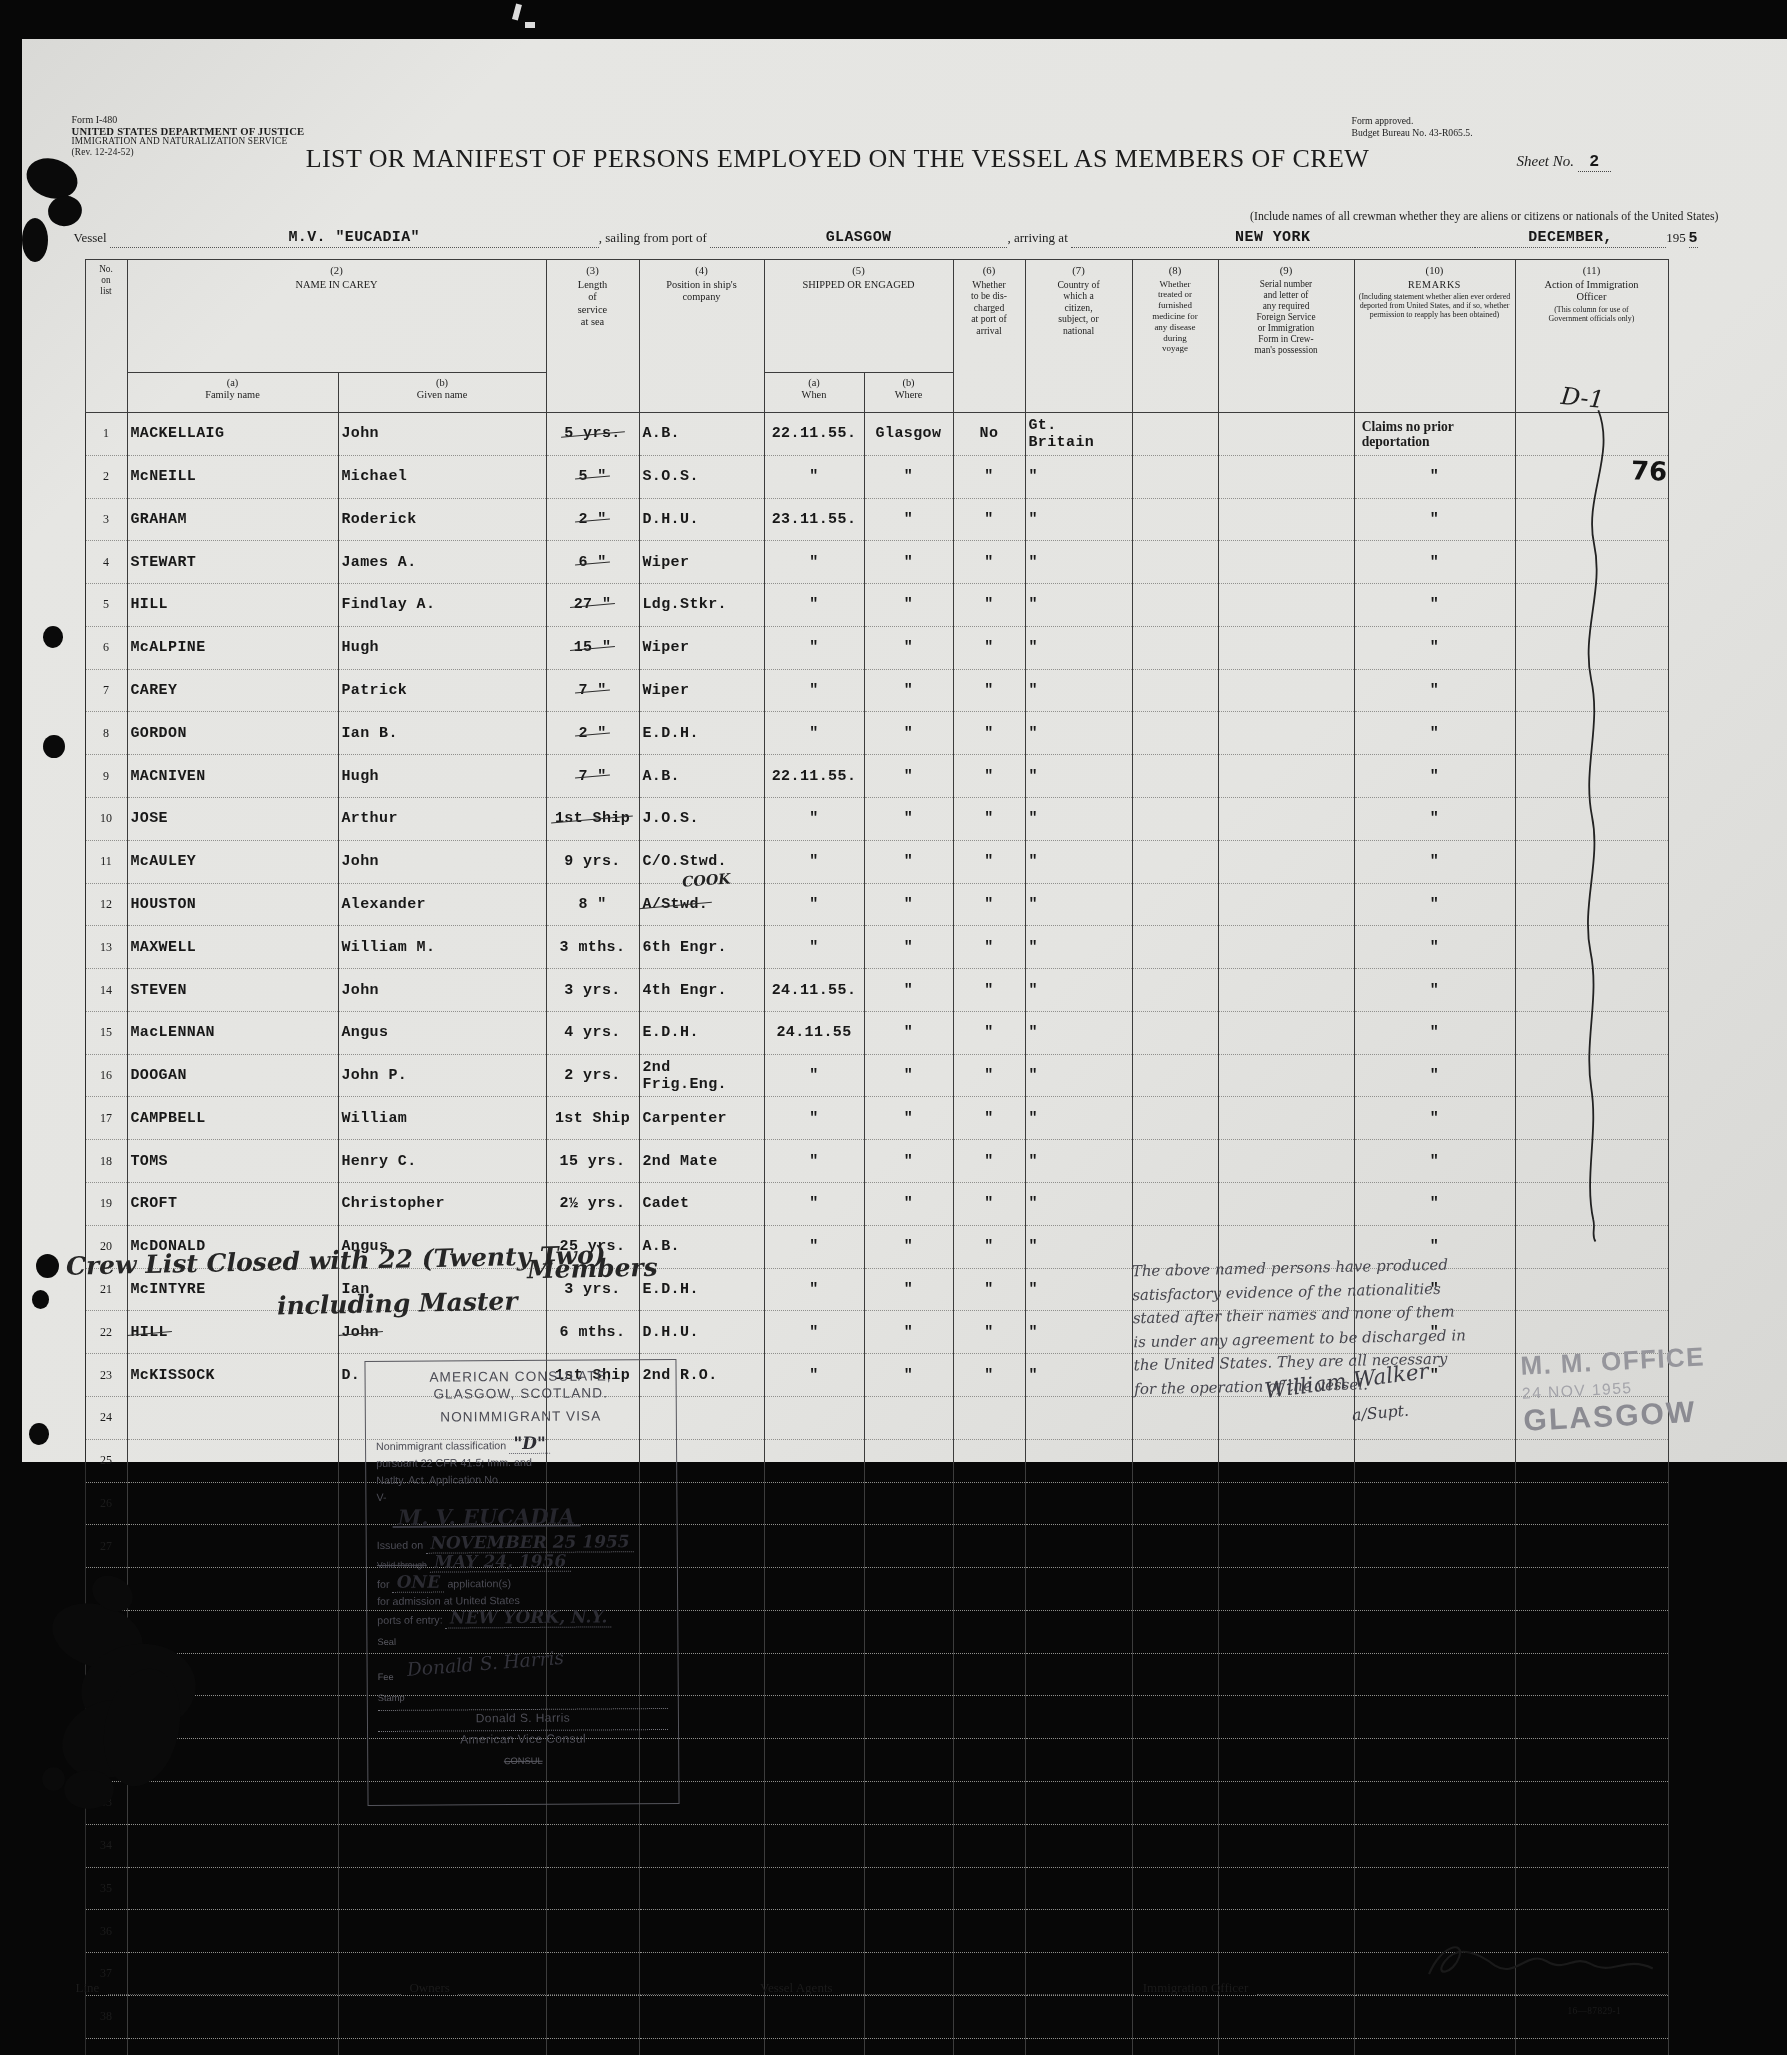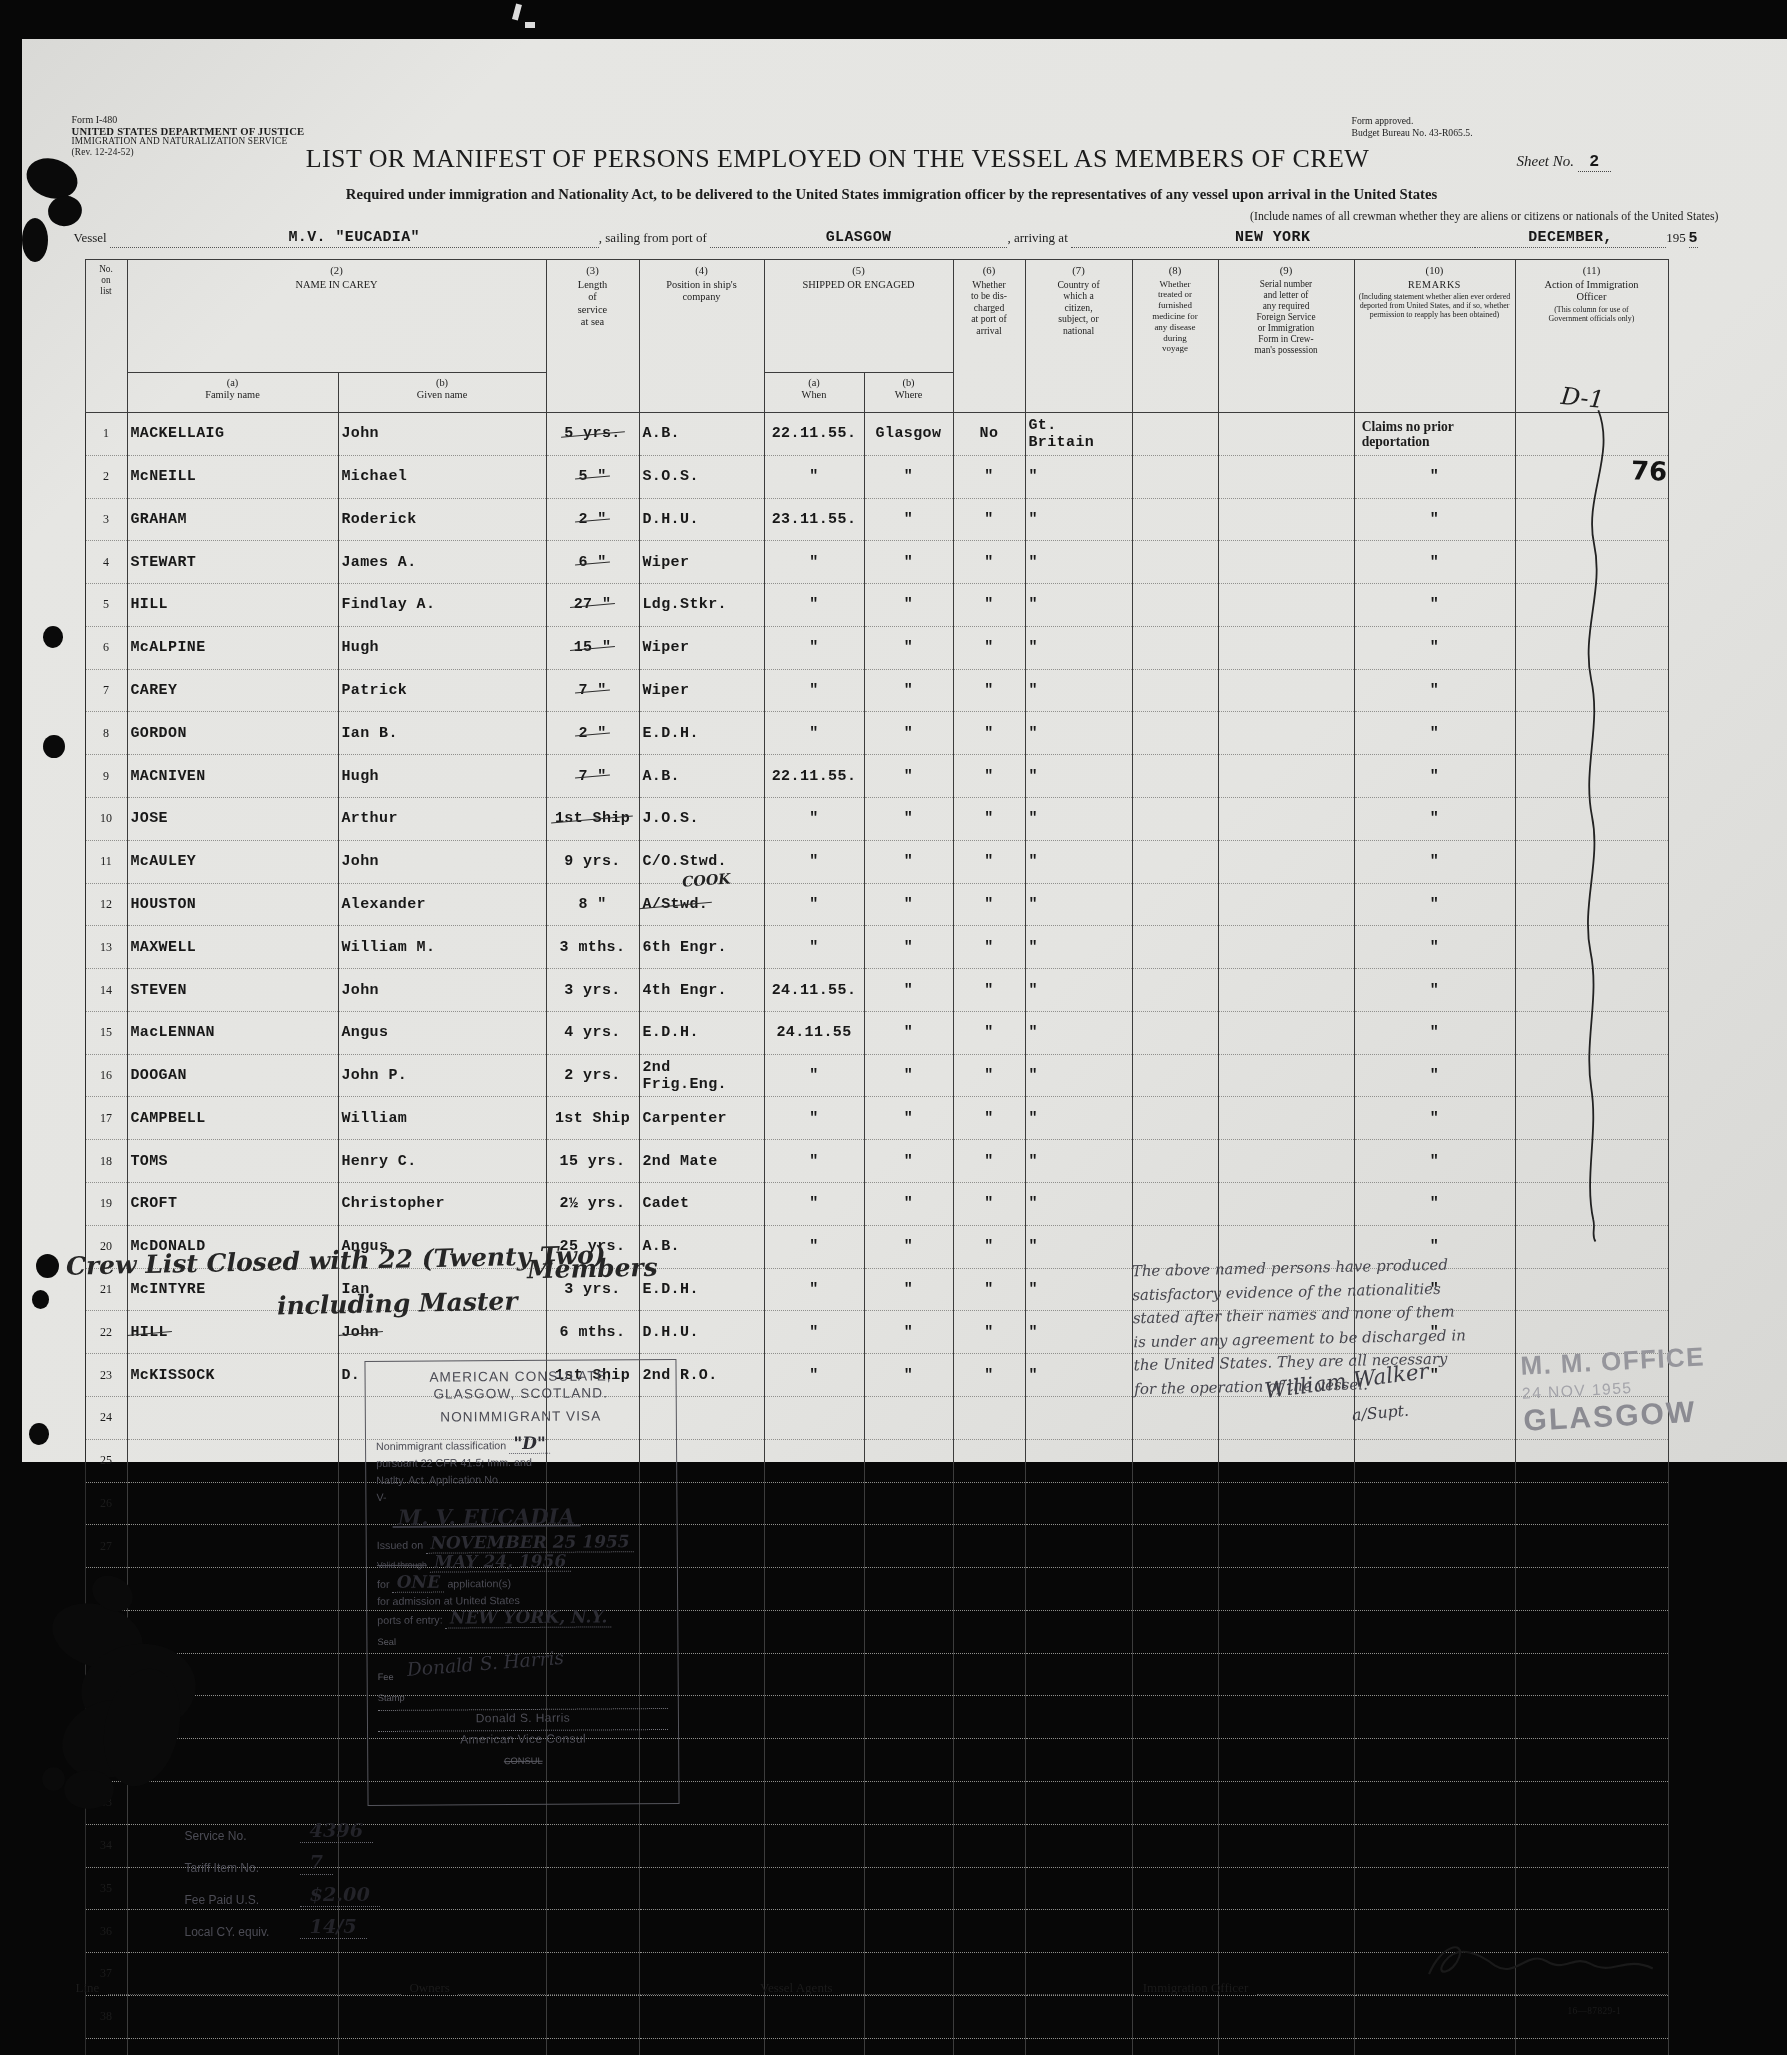--- a/index.html
+++ b/index.html
@@ -128,21 +128,20 @@
     <div>Budget Bureau No. 43-R065.5.</div>
   </div>
 
   <div class="abs main-title">LIST OR MANIFEST OF PERSONS EMPLOYED ON THE VESSEL AS MEMBERS OF CREW</div>
 
   <div class="abs sheet">
     <span>Sheet No.</span>
     <span class="t">2</span>
   </div>
 
-  <div class="abs req-line">Required under immigration and Nationality Act, to be delivered to the United States immigration officer by the representatives of any vessel upon arrival in the United States</div>
   <div class="abs include-line">(Include names of all crewman whether they are aliens or citizens or nationals of the United States)</div>
 
   <div class="abs vessel-line">
     <span class="lbl">Vessel</span>
     <span class="vfill t" style="flex:2.3">M.V. "EUCADIA"</span>
     <span class="lbl">, sailing from port of</span>
     <span class="vfill t" style="flex:1.4">GLASGOW</span>
     <span class="lbl">, arriving at</span>
     <span class="vfill t" style="flex:1.9">NEW YORK</span>
     <span class="vfill t" style="flex:.9">DECEMBER,</span>
@@ -912,38 +911,20 @@
     </div>
     <div class="vs-small">Seal</div>
     <div class="vs-sig hand">Donald S. Harris</div>
     <div class="vs-small" style="margin-top:0">Fee</div>
     <div class="vs-small">Stamp</div>
     <div class="vs-center vs-name">Donald S. Harris</div>
     <div class="vs-center vs-name">American Vice Consul</div>
     <div class="vs-center vs-small vs-strike">CONSUL</div>
   </div>
 
-  <div class="abs fees">
-    <div class="fee-row">
-      <span class="fee-lbl">Service No.</span>
-      <span class="fee-val">4396</span>
-    </div>
-    <div class="fee-row">
-      <span class="fee-lbl">Tariff Item No.</span>
-      <span class="fee-val">7</span>
-    </div>
-    <div class="fee-row">
-      <span class="fee-lbl">Fee Paid U.S.</span>
-      <span class="fee-val">$2.00</span>
-    </div>
-    <div class="fee-row">
-      <span class="fee-lbl">Local CY. equiv.</span>
-      <span class="fee-val">14/5</span>
-    </div>
-  </div>
 
   <div class="abs footer-line">
     <span class="f-lbl">Line</span>
     <span class="f-dots"></span>
     <span class="f-lbl">Owners</span>
     <span class="f-dots"></span>
     <span class="f-lbl">Vessel Agents</span>
     <span class="f-dots"></span>
     <span class="f-lbl">Immigration Officer</span>
     <span class="f-dots" style="flex:1.4"></span>

